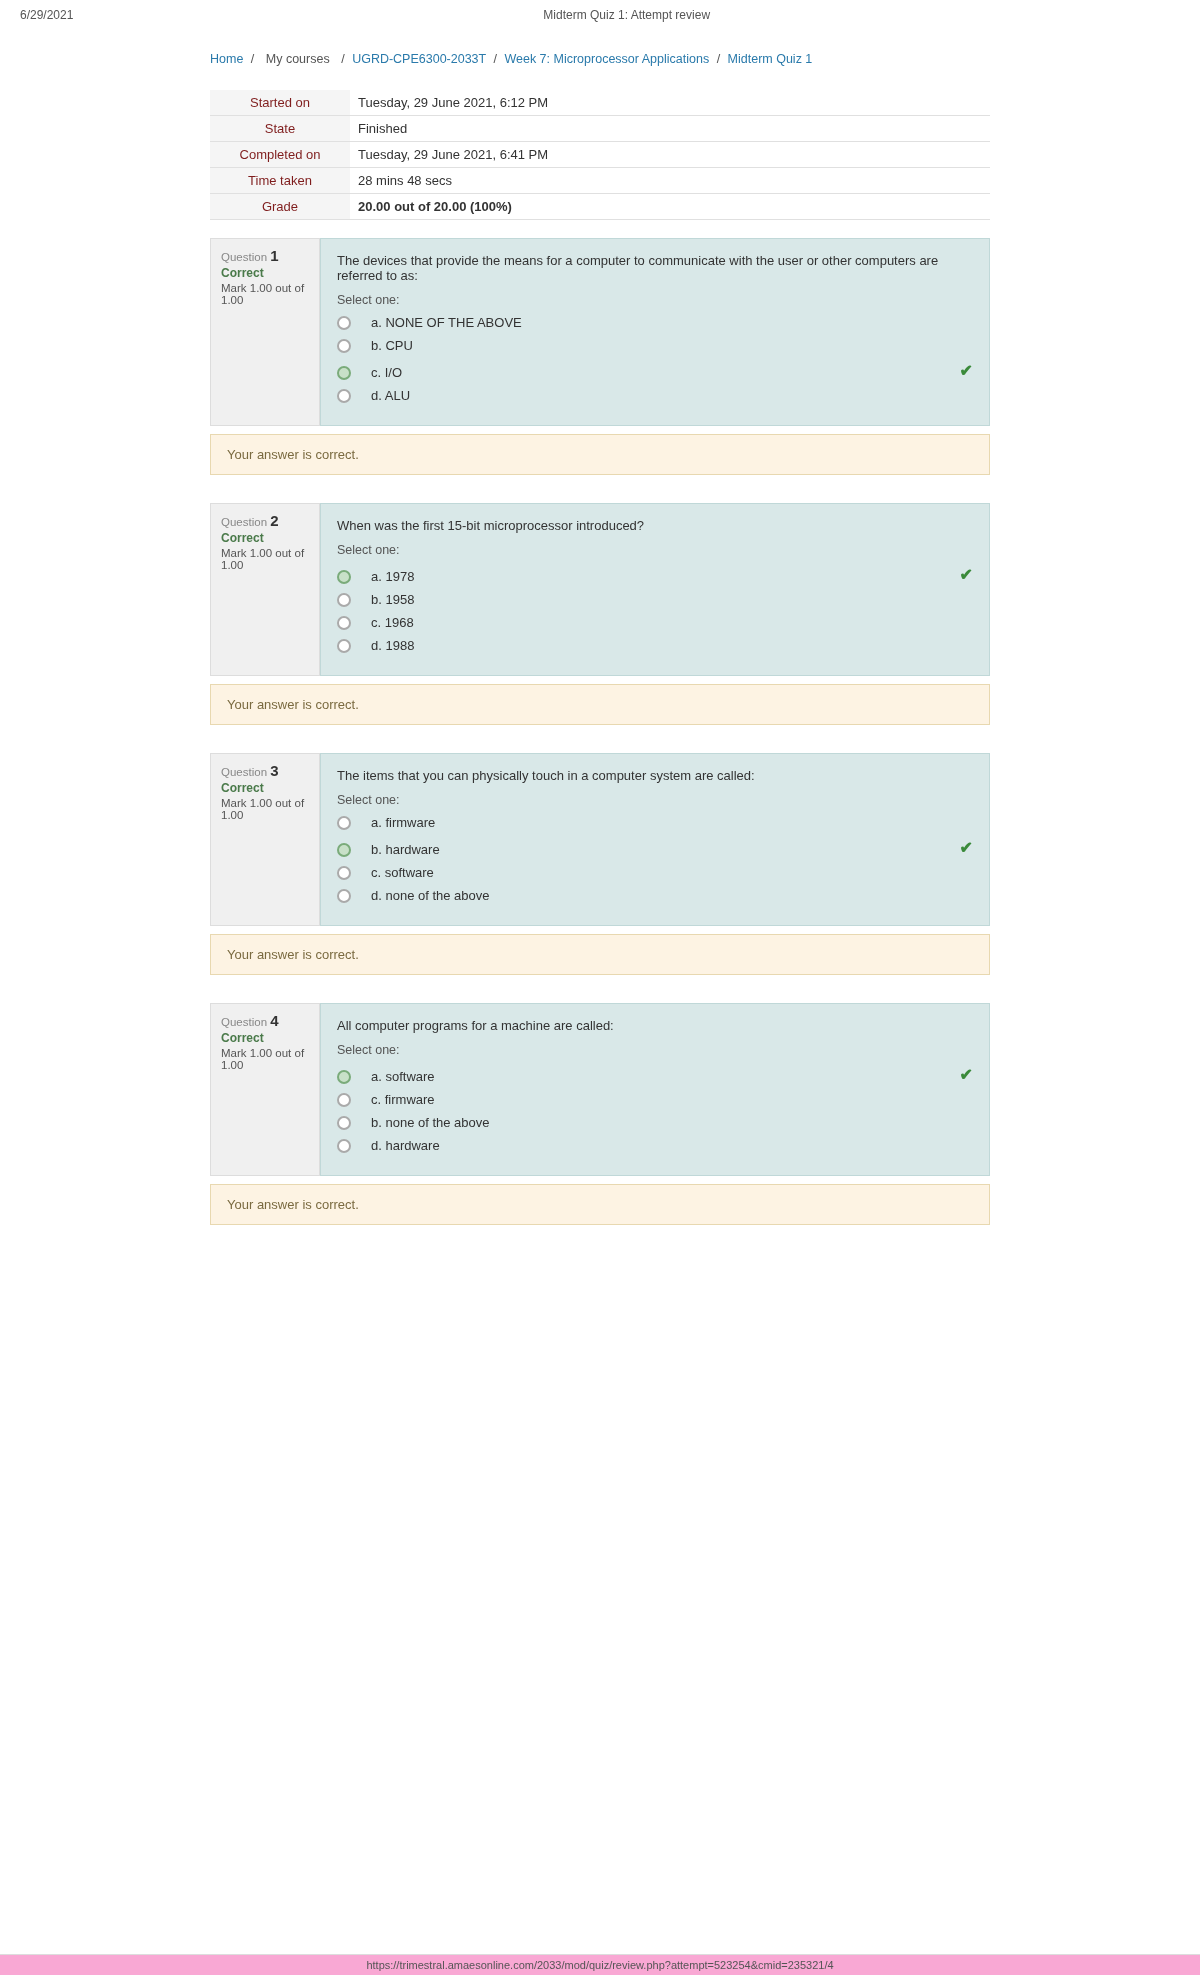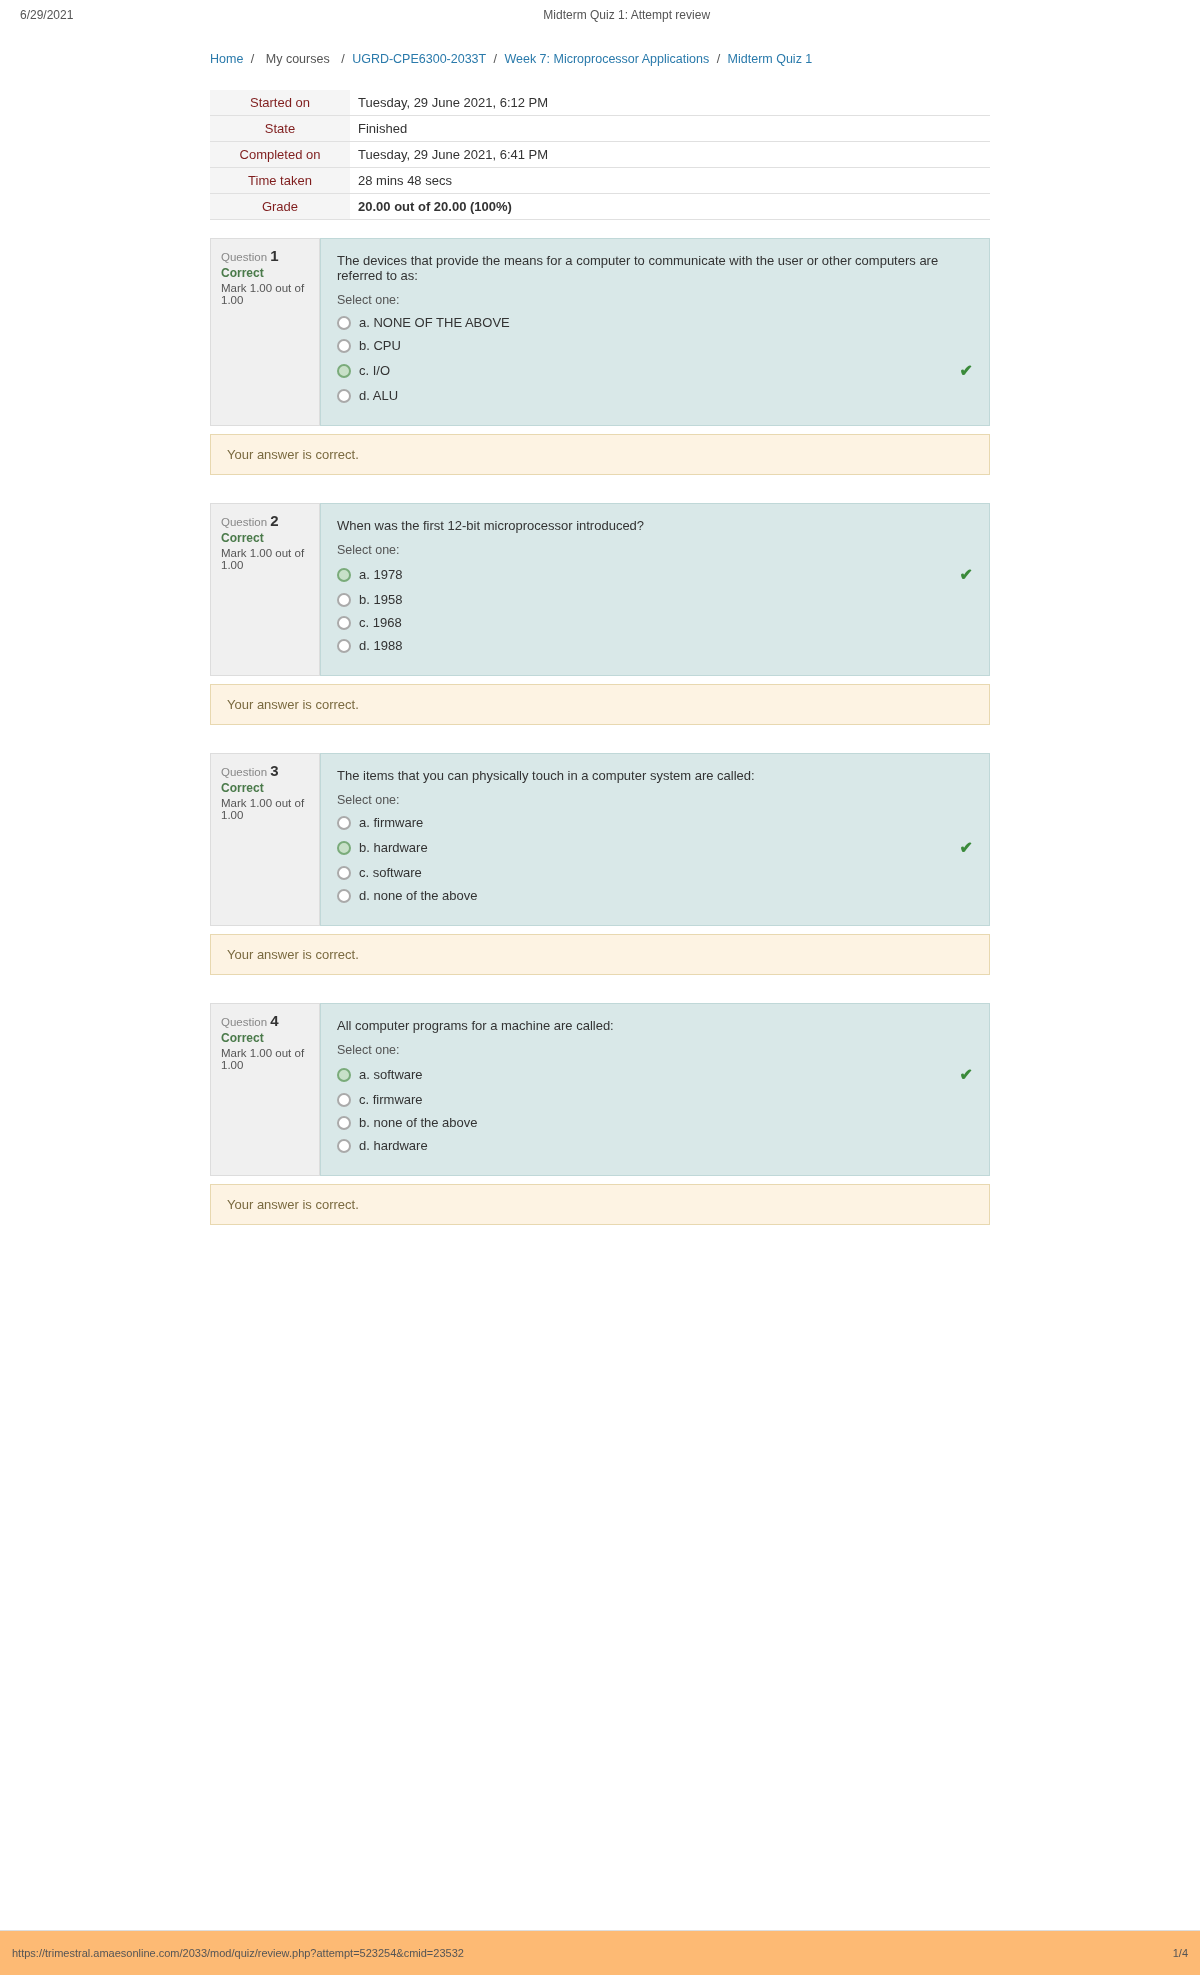--- a/index.html
+++ b/index.html
@@ -98,23 +98,24 @@
       color: #333;
       margin-bottom: 10px;
     }
     .select-one-label {
       font-size: 12.5px;
       color: #555;
       margin-bottom: 8px;
     }
     .option-row {
       display: flex;
-      align-items: center;
+      align-items: flex-end;
       margin-bottom: 8px;
       position: relative;
+      gap: 12px;
     }
     .radio-circle {
       width: 14px;
       height: 14px;
       border-radius: 50%;
       border: 2px solid #aaa;
       background: #fff;
       margin-right: 8px;
       flex-shrink: 0;
     }
@@ -139,25 +140,25 @@
       padding: 12px 16px;
       font-size: 13px;
       color: #7a6a40;
       margin-bottom: 28px;
     }
     .footer-bar {
       position: fixed;
       bottom: 0;
       left: 0;
       right: 0;
-      background: #fdba74;
+      background: #f9a8d4;
       border-top: 1px solid #ddd;
       display: flex;
-      justify-content: space-between;
-      padding: 16px 12px;
+      justify-content: center;
+      padding: 4px 12px;
       font-size: 11px;
       color: #555;
     }
     .grade-bold { font-weight: bold; }
   </style>
 </head>
 <body>
 
 <div class="top-bar">
   <span>6/29/2021</span>
@@ -234,21 +235,21 @@
         </div>
       </div>
       <div class="answer-feedback">Your answer is correct.</div>
       <div class="question-block">
         <div class="question-sidebar">
     <div><span class="q-label">Question </span><span class="q-num">2</span></div>
     <div class="q-status">Correct</div>
     <div class="q-mark">Mark 1.00 out of 1.00</div>
   </div>
         <div class="question-content">
-          <div class="question-text">When was the first 12-bit microprocessor introduced?</div>
+          <div class="question-text">When was the first 15-bit microprocessor introduced?</div>
           <div class="select-one-label">Select one:</div>
           <div class="option-row">
             <div class="radio-circle selected"></div>
             <span class="option-text">a. 1978</span>
             <span class="checkmark">✔</span>
           </div>
           <div class="option-row">
             <div class="radio-circle"></div>
             <span class="option-text">b. 1958</span>
           </div>

